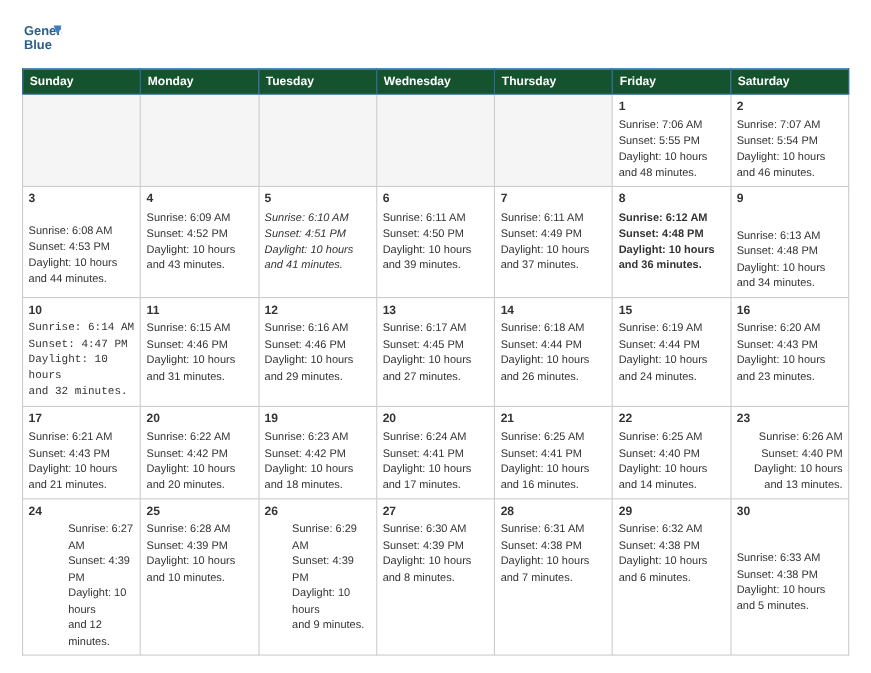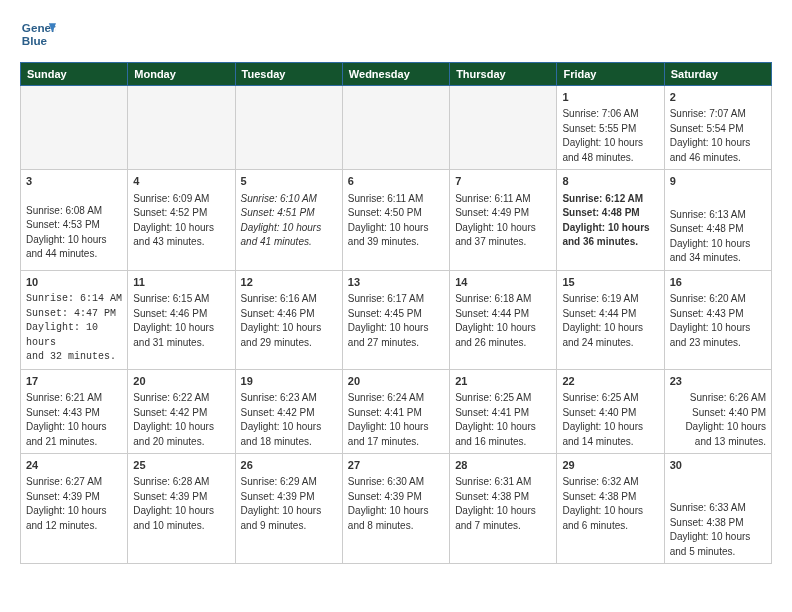--- a/index.html
+++ b/index.html
@@ -282,35 +282,35 @@
             <span class="day-num">23</span>
             <div class="day-info" style="white-space: pre-line; text-align: right;">Sunrise: 6:26 AM
 Sunset: 4:40 PM
 Daylight: 10 hours
 and 13 minutes.</div>
           </td>
         </tr>
         <tr>
           <td>
             <span class="day-num">24</span>
-            <div class="day-info" style="white-space: pre-line;">Sunrise: 6:27 AM
+            <div class="day-info" style="white-space: pre-line; margin-left: 36px;">Sunrise: 6:27 AM
 Sunset: 4:39 PM
 Daylight: 10 hours
 and 12 minutes.</div>
           </td>
           <td>
             <span class="day-num">25</span>
             <div class="day-info" style="white-space: pre-line;">Sunrise: 6:28 AM
 Sunset: 4:39 PM
 Daylight: 10 hours
 and 10 minutes.</div>
           </td>
           <td>
             <span class="day-num">26</span>
-            <div class="day-info" style="white-space: pre-line;">Sunrise: 6:29 AM
+            <div class="day-info" style="white-space: pre-line; margin-left: 25px;">Sunrise: 6:29 AM
 Sunset: 4:39 PM
 Daylight: 10 hours
 and 9 minutes.</div>
           </td>
           <td>
             <span class="day-num">27</span>
             <div class="day-info" style="white-space: pre-line;">Sunrise: 6:30 AM
 Sunset: 4:39 PM
 Daylight: 10 hours
 and 8 minutes.</div>

